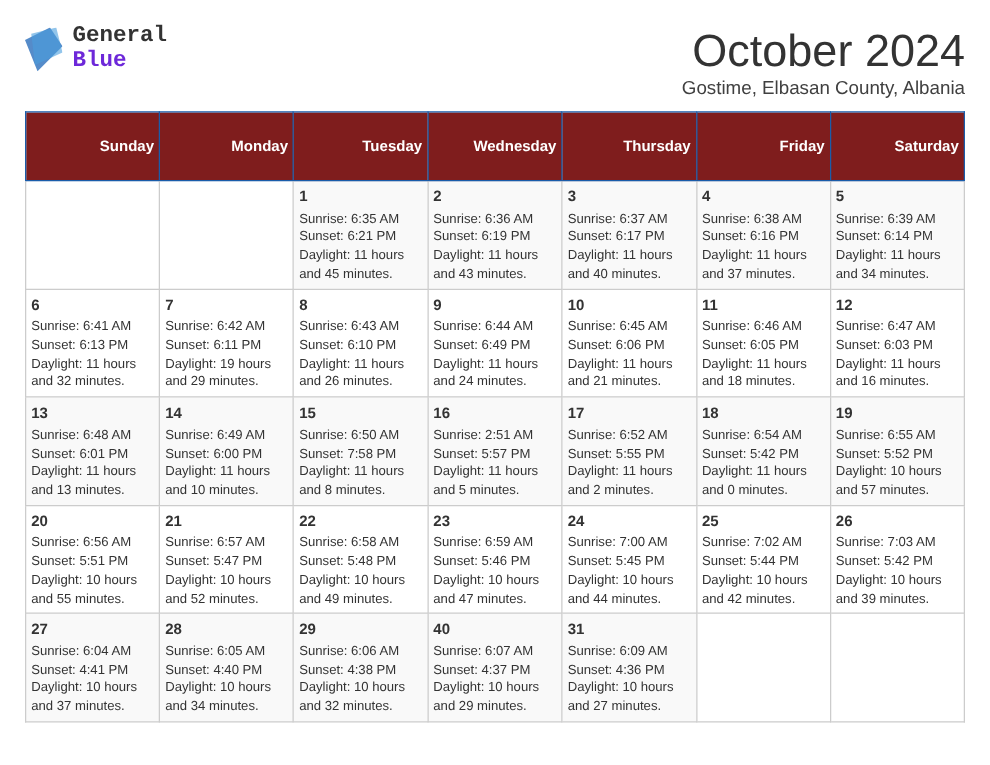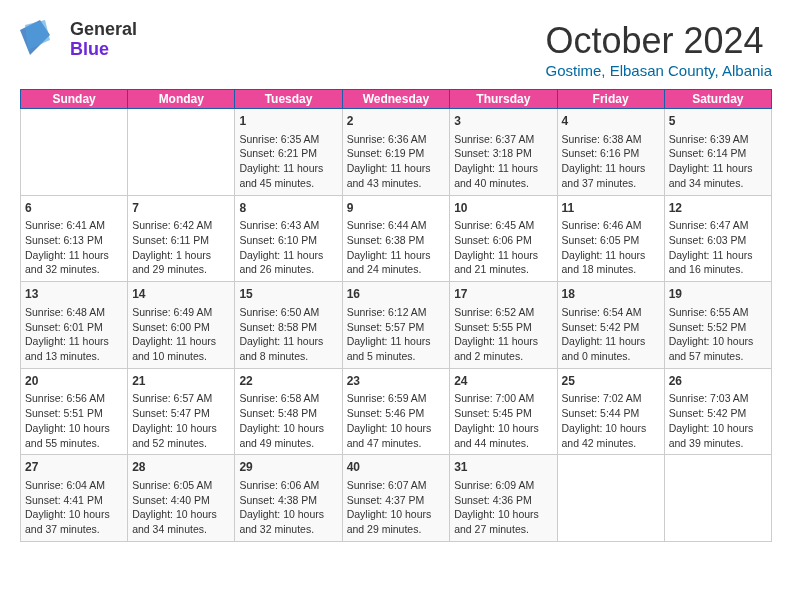--- a/index.html
+++ b/index.html
@@ -11,57 +11,59 @@
       padding: 20px;
     }
     .header {
       display: flex;
       justify-content: space-between;
       align-items: flex-start;
       margin-bottom: 10px;
     }
     .logo {
       display: flex;
-      gap: 20px;
+      align-items: center;
+      gap: 8px;
+      font-family: Liberation Mono, monospace;
     }
     .logo-text {
       display: flex;
       flex-direction: column;
       font-size: 18px;
       font-weight: bold;
       line-height: 1.1;
     }
     .logo-general { color: #333; }
     .logo-blue { color: #6d28d9; }
     .logo-icon {
       width: 30px;
       height: 35px;
     }
     .title-block {
-      text-align: left;
+      text-align: right;
     }
     .month-title {
       font-size: 36px;
       font-weight: normal;
       color: #333;
     }
     .subtitle {
       font-size: 15px;
-      color: #0369a1;
+      color: #404040;
     }
     table {
       width: 100%;
       border-collapse: collapse;
       font-size: 11px;
     }
     thead th {
-      background-color: #ec4899;
+      background-color: #7f1d1d;
       color: #fff;
-      padding: 2px 4px;
-      text-align: center;
+      padding: 20px 4px;
+      text-align: right;
       font-size: 12px;
       font-weight: bold;
       border: 1px solid #1a5daa;
     }
     tbody td {
       border: 1px solid #ccc;
       vertical-align: top;
       padding: 4px;
       height: 85px;
       width: 108px;
@@ -129,21 +131,21 @@
       </td>
         <td>
         <span class="day-num">2</span>
         <span>Sunrise: 6:36 AM</span><br>
         <span>Sunset: 6:19 PM</span><br>
         <span>Daylight: 11 hours and 43 minutes.</span>
       </td>
         <td>
         <span class="day-num">3</span>
         <span>Sunrise: 6:37 AM</span><br>
-        <span>Sunset: 3:18 PM</span><br>
+        <span>Sunset: 6:17 PM</span><br>
         <span>Daylight: 11 hours and 40 minutes.</span>
       </td>
         <td>
         <span class="day-num">4</span>
         <span>Sunrise: 6:38 AM</span><br>
         <span>Sunset: 6:16 PM</span><br>
         <span>Daylight: 11 hours and 37 minutes.</span>
       </td>
         <td>
         <span class="day-num">5</span>
@@ -156,32 +158,32 @@
         <td>
         <span class="day-num">6</span>
         <span>Sunrise: 6:41 AM</span><br>
         <span>Sunset: 6:13 PM</span><br>
         <span>Daylight: 11 hours and 32 minutes.</span>
       </td>
         <td>
         <span class="day-num">7</span>
         <span>Sunrise: 6:42 AM</span><br>
         <span>Sunset: 6:11 PM</span><br>
-        <span>Daylight: 1 hours and 29 minutes.</span>
+        <span>Daylight: 19 hours and 29 minutes.</span>
       </td>
         <td>
         <span class="day-num">8</span>
         <span>Sunrise: 6:43 AM</span><br>
         <span>Sunset: 6:10 PM</span><br>
         <span>Daylight: 11 hours and 26 minutes.</span>
       </td>
         <td>
         <span class="day-num">9</span>
         <span>Sunrise: 6:44 AM</span><br>
-        <span>Sunset: 6:38 PM</span><br>
+        <span>Sunset: 6:49 PM</span><br>
         <span>Daylight: 11 hours and 24 minutes.</span>
       </td>
         <td>
         <span class="day-num">10</span>
         <span>Sunrise: 6:45 AM</span><br>
         <span>Sunset: 6:06 PM</span><br>
         <span>Daylight: 11 hours and 21 minutes.</span>
       </td>
         <td>
         <span class="day-num">11</span>
@@ -205,26 +207,26 @@
       </td>
         <td>
         <span class="day-num">14</span>
         <span>Sunrise: 6:49 AM</span><br>
         <span>Sunset: 6:00 PM</span><br>
         <span>Daylight: 11 hours and 10 minutes.</span>
       </td>
         <td>
         <span class="day-num">15</span>
         <span>Sunrise: 6:50 AM</span><br>
-        <span>Sunset: 8:58 PM</span><br>
+        <span>Sunset: 7:58 PM</span><br>
         <span>Daylight: 11 hours and 8 minutes.</span>
       </td>
         <td>
         <span class="day-num">16</span>
-        <span>Sunrise: 6:12 AM</span><br>
+        <span>Sunrise: 2:51 AM</span><br>
         <span>Sunset: 5:57 PM</span><br>
         <span>Daylight: 11 hours and 5 minutes.</span>
       </td>
         <td>
         <span class="day-num">17</span>
         <span>Sunrise: 6:52 AM</span><br>
         <span>Sunset: 5:55 PM</span><br>
         <span>Daylight: 11 hours and 2 minutes.</span>
       </td>
         <td>

